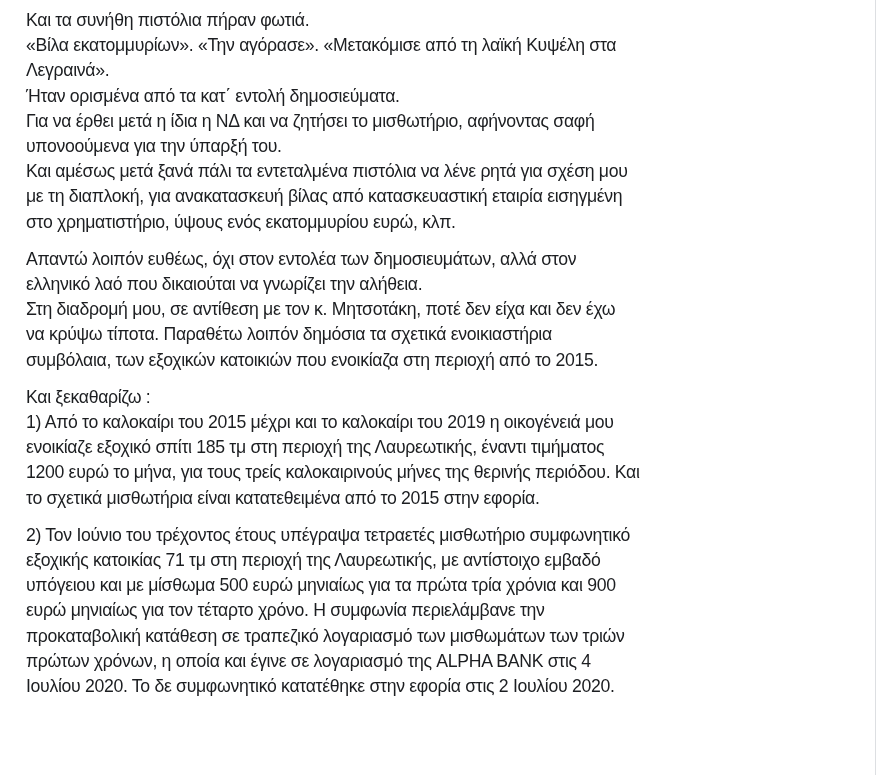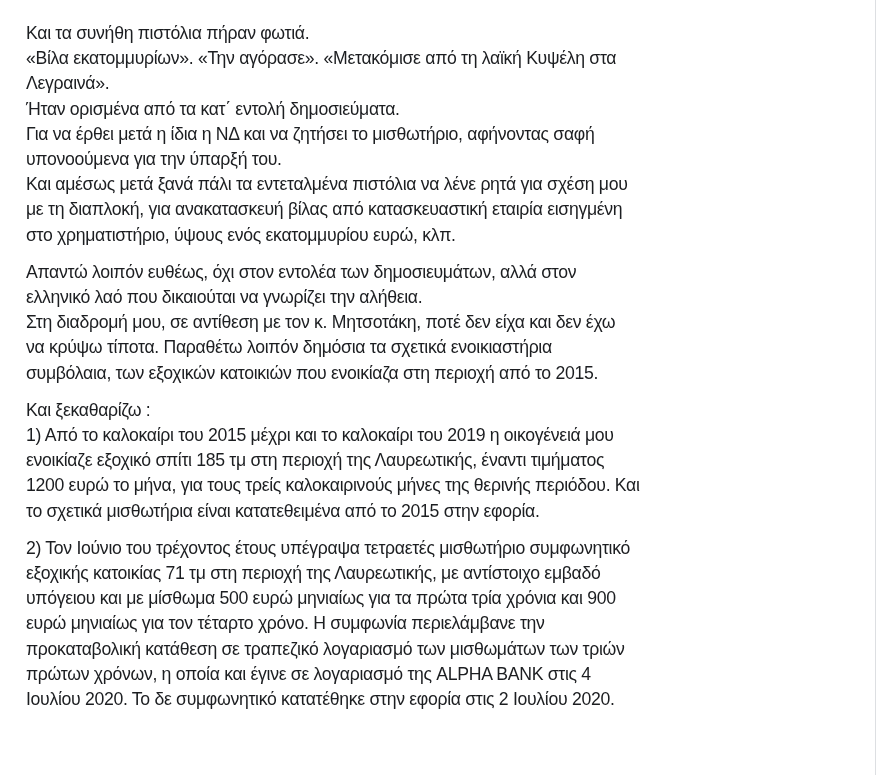--- a/index.html
+++ b/index.html
@@ -15,21 +15,21 @@
     }
     .post {
       position: absolute;
       left: 0;
       top: 0;
       width: 876px;
       height: 775px;
       background: #ffffff;
       border-right: 1px solid #dddfe2;
       box-sizing: border-box;
-      padding: 20px 0 0 26px;
+      padding: 7px 0 0 26px;
     }
     .para {
       margin: 0 0 12px 0;
       font-family: "Liberation Sans", sans-serif;
       font-size: 19px;
       line-height: 25.2px;
       color: #1c1e21;
       letter-spacing: -0.35px;
       transform: scaleX(0.93);
       transform-origin: left top;

